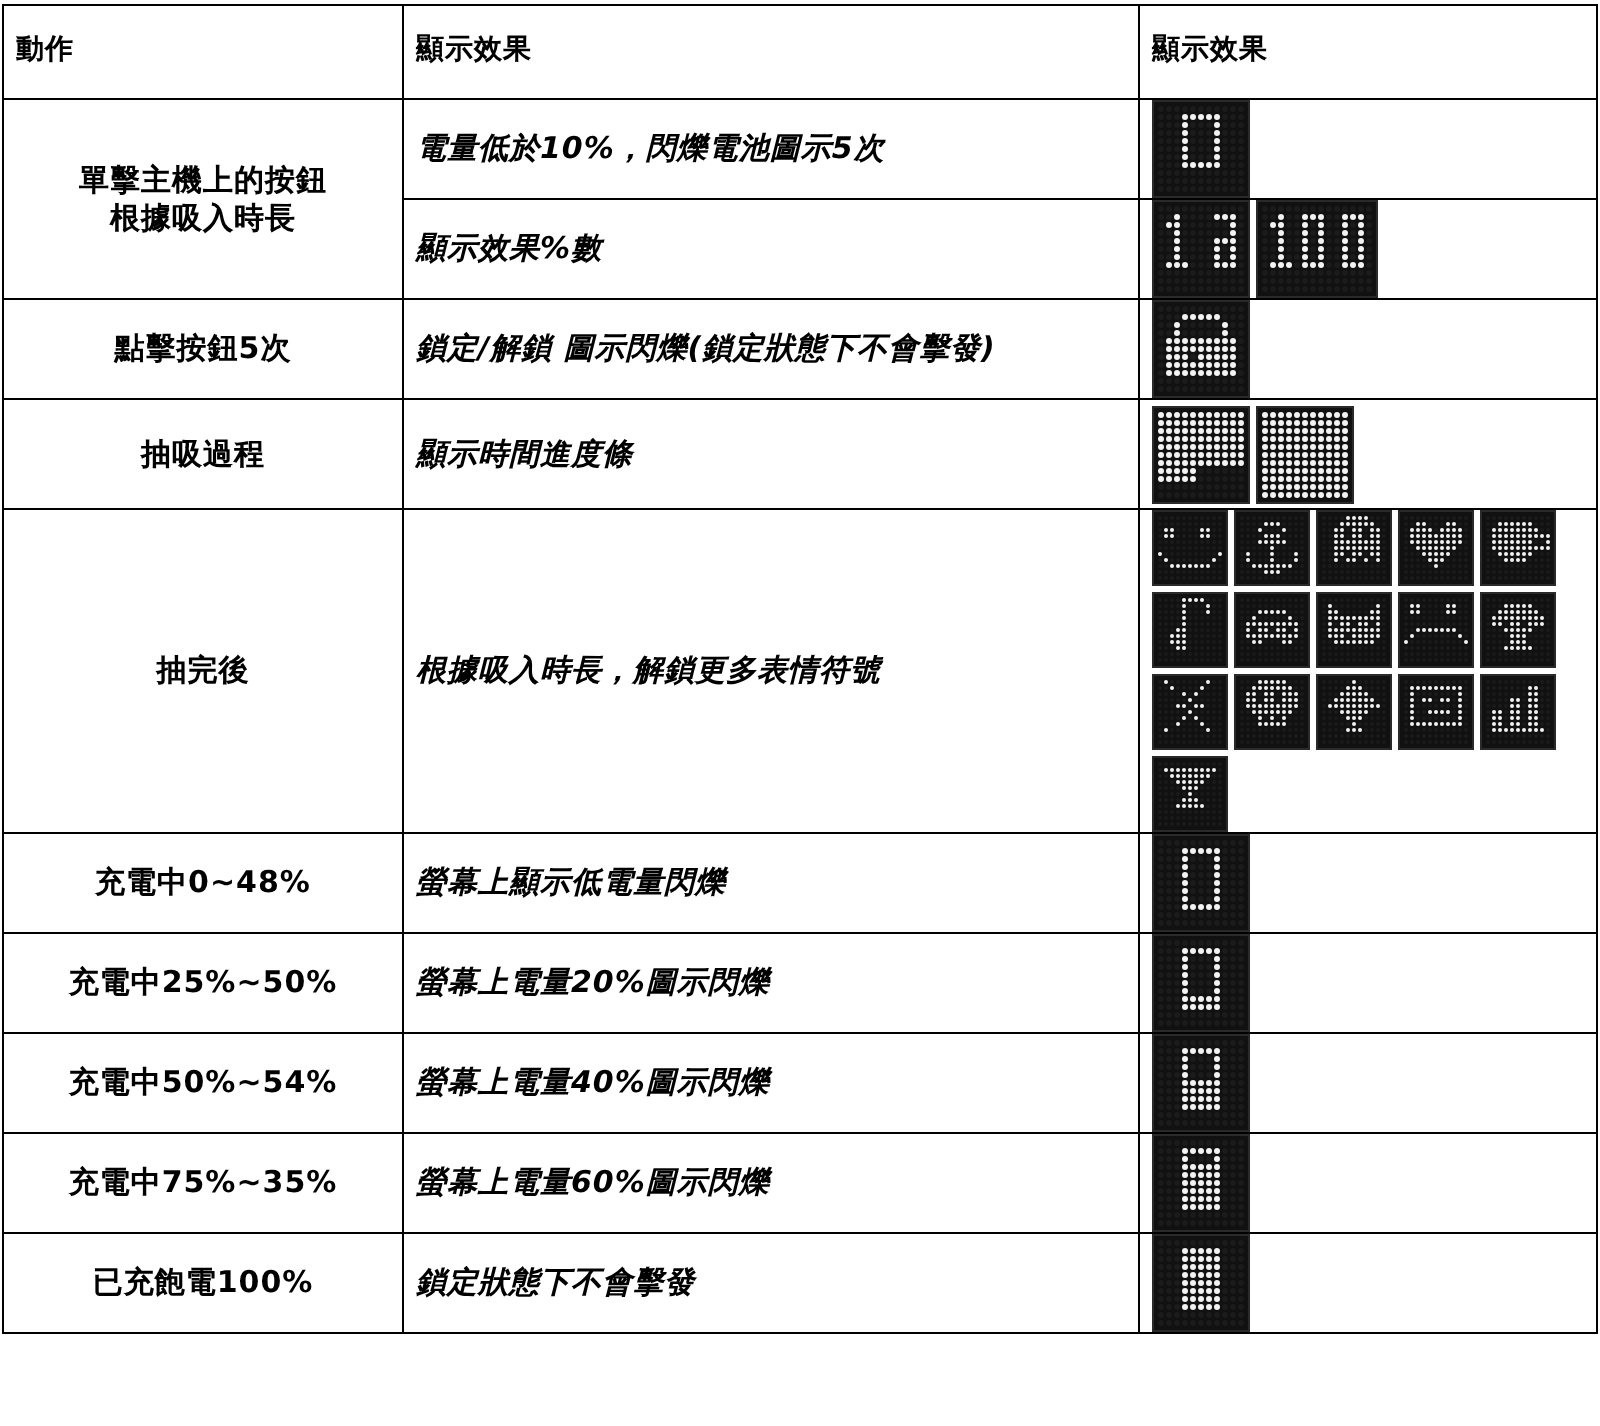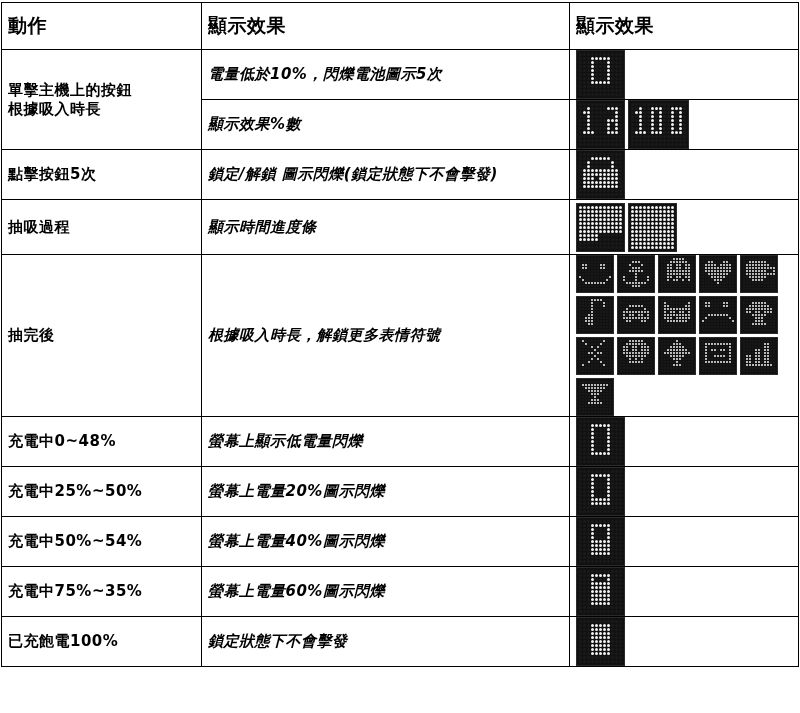--- a/index.html
+++ b/index.html
@@ -34,26 +34,27 @@
     border: 1px solid #000000;
     padding: 0 6px;
     vertical-align: middle;
     font-size: 15px;
     line-height: 1.25;
     font-weight: bold;
     letter-spacing: 0.5px;
   }
   table.spec th {
     height: 46px;
-    font-size: 19px;
+    font-size: 14px;
     text-align: left;
   }
   td.act {
     height: 44px;
     font-size: 15px;
+    text-align: center;
   }
   td.anim {
     font-size: 15px;
     font-style: italic;
   }
   td.disp {
     padding: 3px 4px;
   }
   .tall-act { height: 110px; }
 

